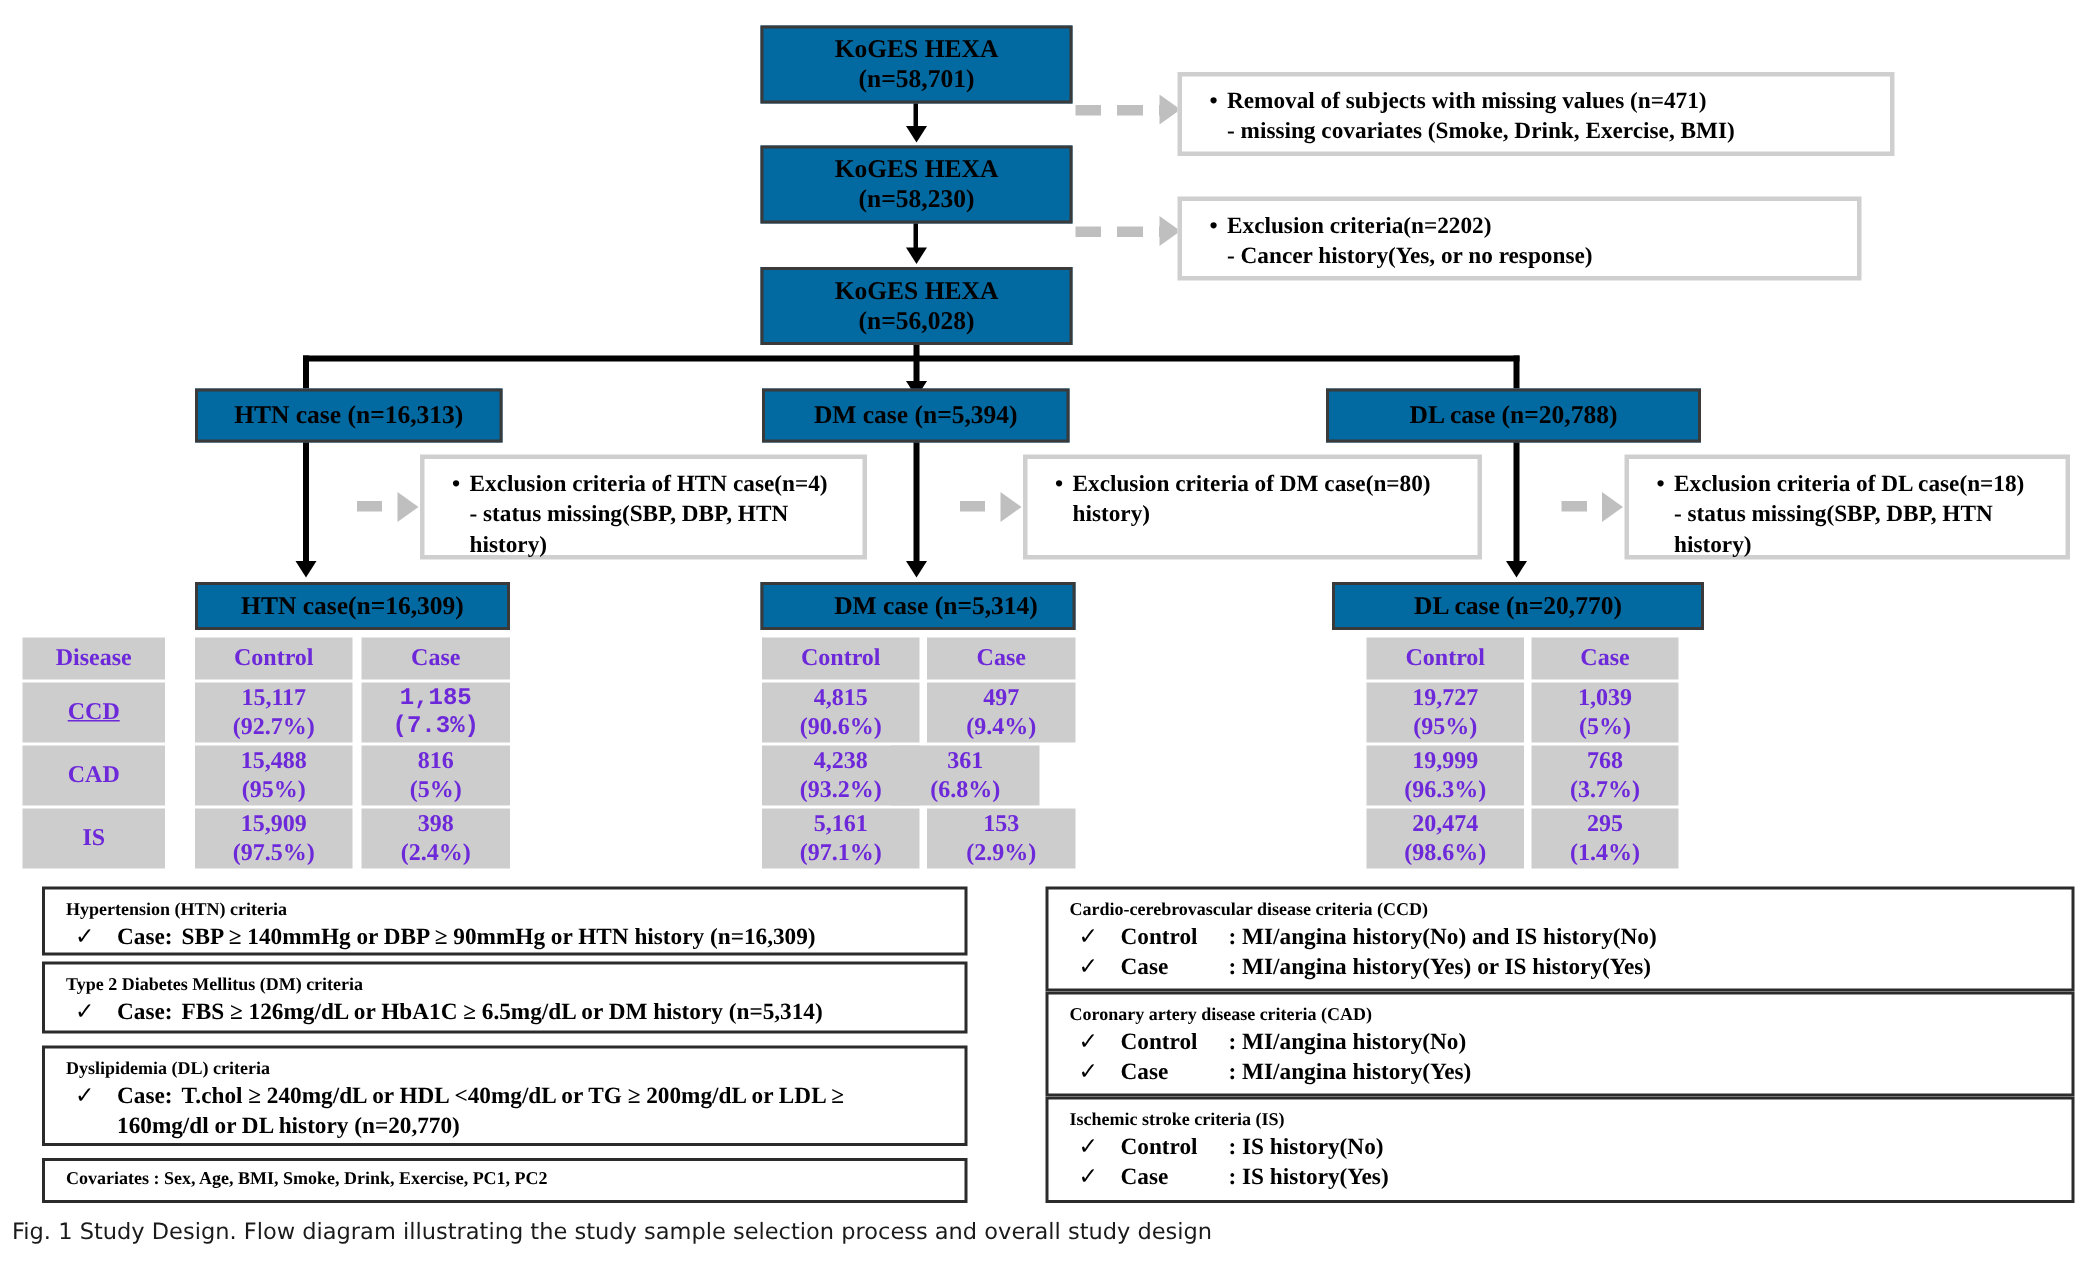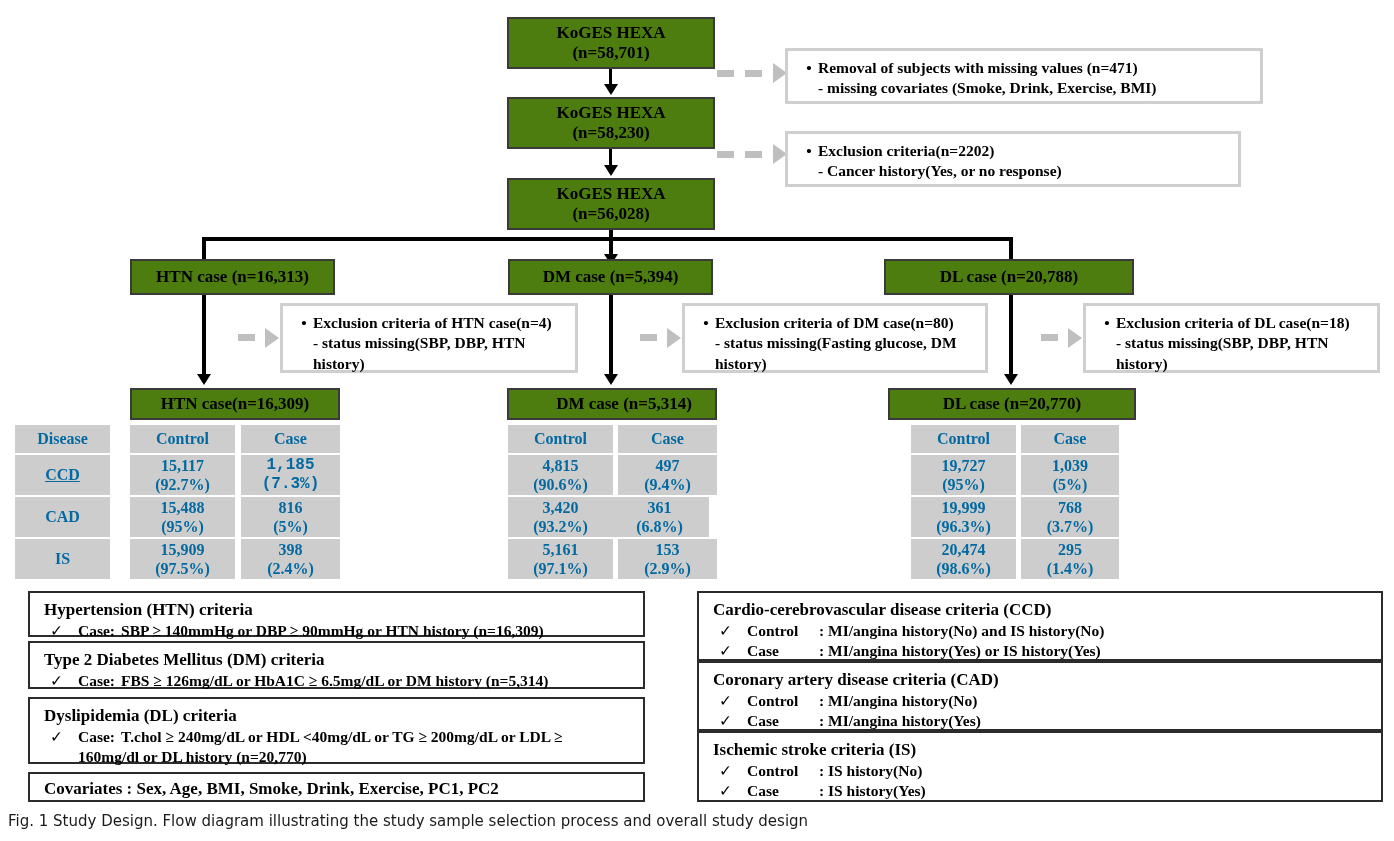--- a/index.html
+++ b/index.html
@@ -7,33 +7,33 @@
     width: 1394px; height: 841px;
     background: #ffffff;
     font-family: "Liberation Serif", "DejaVu Serif", serif;
     overflow: hidden;
   }
   #root { position: relative; width: 1394px; height: 841px; }
 
   
   .gbox {                      
     position: absolute;
-    background: #4d7c0f;
+    background: #0369a1;
     border: 2px solid #3a3a3a;
     display: flex; flex-direction: column;
     align-items: center; justify-content: center;
     font-weight: bold; color: #000;
     text-align: center; line-height: 1.18;
   }
   .gcell {                     
     position: absolute;
     background: #cdcdcd;
     display: flex; flex-direction: column;
     align-items: center; justify-content: center;
-    font-weight: bold; color: #0369a1;
+    font-weight: bold; color: #6d28d9;
     text-align: center; line-height: 1.2;
   }
   .notebox {                   
     position: absolute;
     background: #ffffff;
     border: 3px solid #cfcfcf;
     color: #000;
   }
   .critbox {                   
     position: absolute;
@@ -68,21 +68,21 @@
   }
   .t16 { font-size: 16px; }
   .t17 { font-size: 17px; }
 
   .note-inner { padding: 7px 10px 6px 12px; }
   .note-line { display: flex; font-weight: bold; font-size: 15.5px; line-height: 1.32; }
   .note-bullet { width: 18px; flex: none; text-align: center; }
   .note-text { flex: 1; }
 
   .crit-inner { padding: 6px 10px 5px 14px; }
-  .crit-title { font-weight: bold; font-size: 17px; line-height: 1.3; }
+  .crit-title { font-weight: bold; font-size: 12px; line-height: 1.3; }
   .crit-row { display: flex; font-weight: bold; font-size: 15.5px; line-height: 1.3; }
   .crit-check { width: 34px; flex: none; text-align: left; padding-left: 6px; font-weight: normal; }
   .crit-key { width: 72px; flex: none; }
   .crit-val { flex: 1; }
   .crit-wrap { padding-left: 34px; font-weight: bold; font-size: 15.5px; line-height: 1.3; }
 
   #caption {
     position: absolute; left: 8px; top: 812px; width: 1380px;
     font-family: "DejaVu Sans", "Liberation Sans", sans-serif;
     font-size: 15px; color: #1a1a1a; white-space: nowrap;
@@ -200,24 +200,20 @@
   </div>
 
   <div class="notebox" style="left:682px; top:303px; width:306px; height:70px;">
     <div class="note-inner">
       <div class="note-line">
         <span class="note-bullet">•</span>
         <span class="note-text">Exclusion criteria of DM case(n=80)</span>
       </div>
       <div class="note-line">
         <span class="note-bullet"></span>
-        <span class="note-text">- status missing(Fasting glucose, DM</span>
-      </div>
-      <div class="note-line">
-        <span class="note-bullet"></span>
         <span class="note-text">history)</span>
       </div>
     </div>
   </div>
 
   <div class="notebox" style="left:1083px; top:303px; width:297px; height:70px;">
     <div class="note-inner">
       <div class="note-line">
         <span class="note-bullet">•</span>
         <span class="note-text">Exclusion criteria of DL case(n=18)</span>
@@ -297,24 +293,24 @@
 
   <div class="gcell t16" style="left:508px; top:455px; width:105px; height:40px;">
     <span>4,815</span>
     <span>(90.6%)</span>
   </div>
   <div class="gcell t16" style="left:618px; top:455px; width:99px; height:40px;">
     <span>497</span>
     <span>(9.4%)</span>
   </div>
   <div class="gcell t16" style="left:508px; top:497px; width:105px; height:40px;">
-    <span>3,420</span>
+    <span>4,238</span>
     <span>(93.2%)</span>
   </div>
-  <div class="gcell t16" style="left:610px; top:497px; width:99px; height:40px;">
+  <div class="gcell t16" style="left:594px; top:497px; width:99px; height:40px;">
     <span>361</span>
     <span>(6.8%)</span>
   </div>
   <div class="gcell t16" style="left:508px; top:539px; width:105px; height:40px;">
     <span>5,161</span>
     <span>(97.1%)</span>
   </div>
   <div class="gcell t16" style="left:618px; top:539px; width:99px; height:40px;">
     <span>153</span>
     <span>(2.9%)</span>

